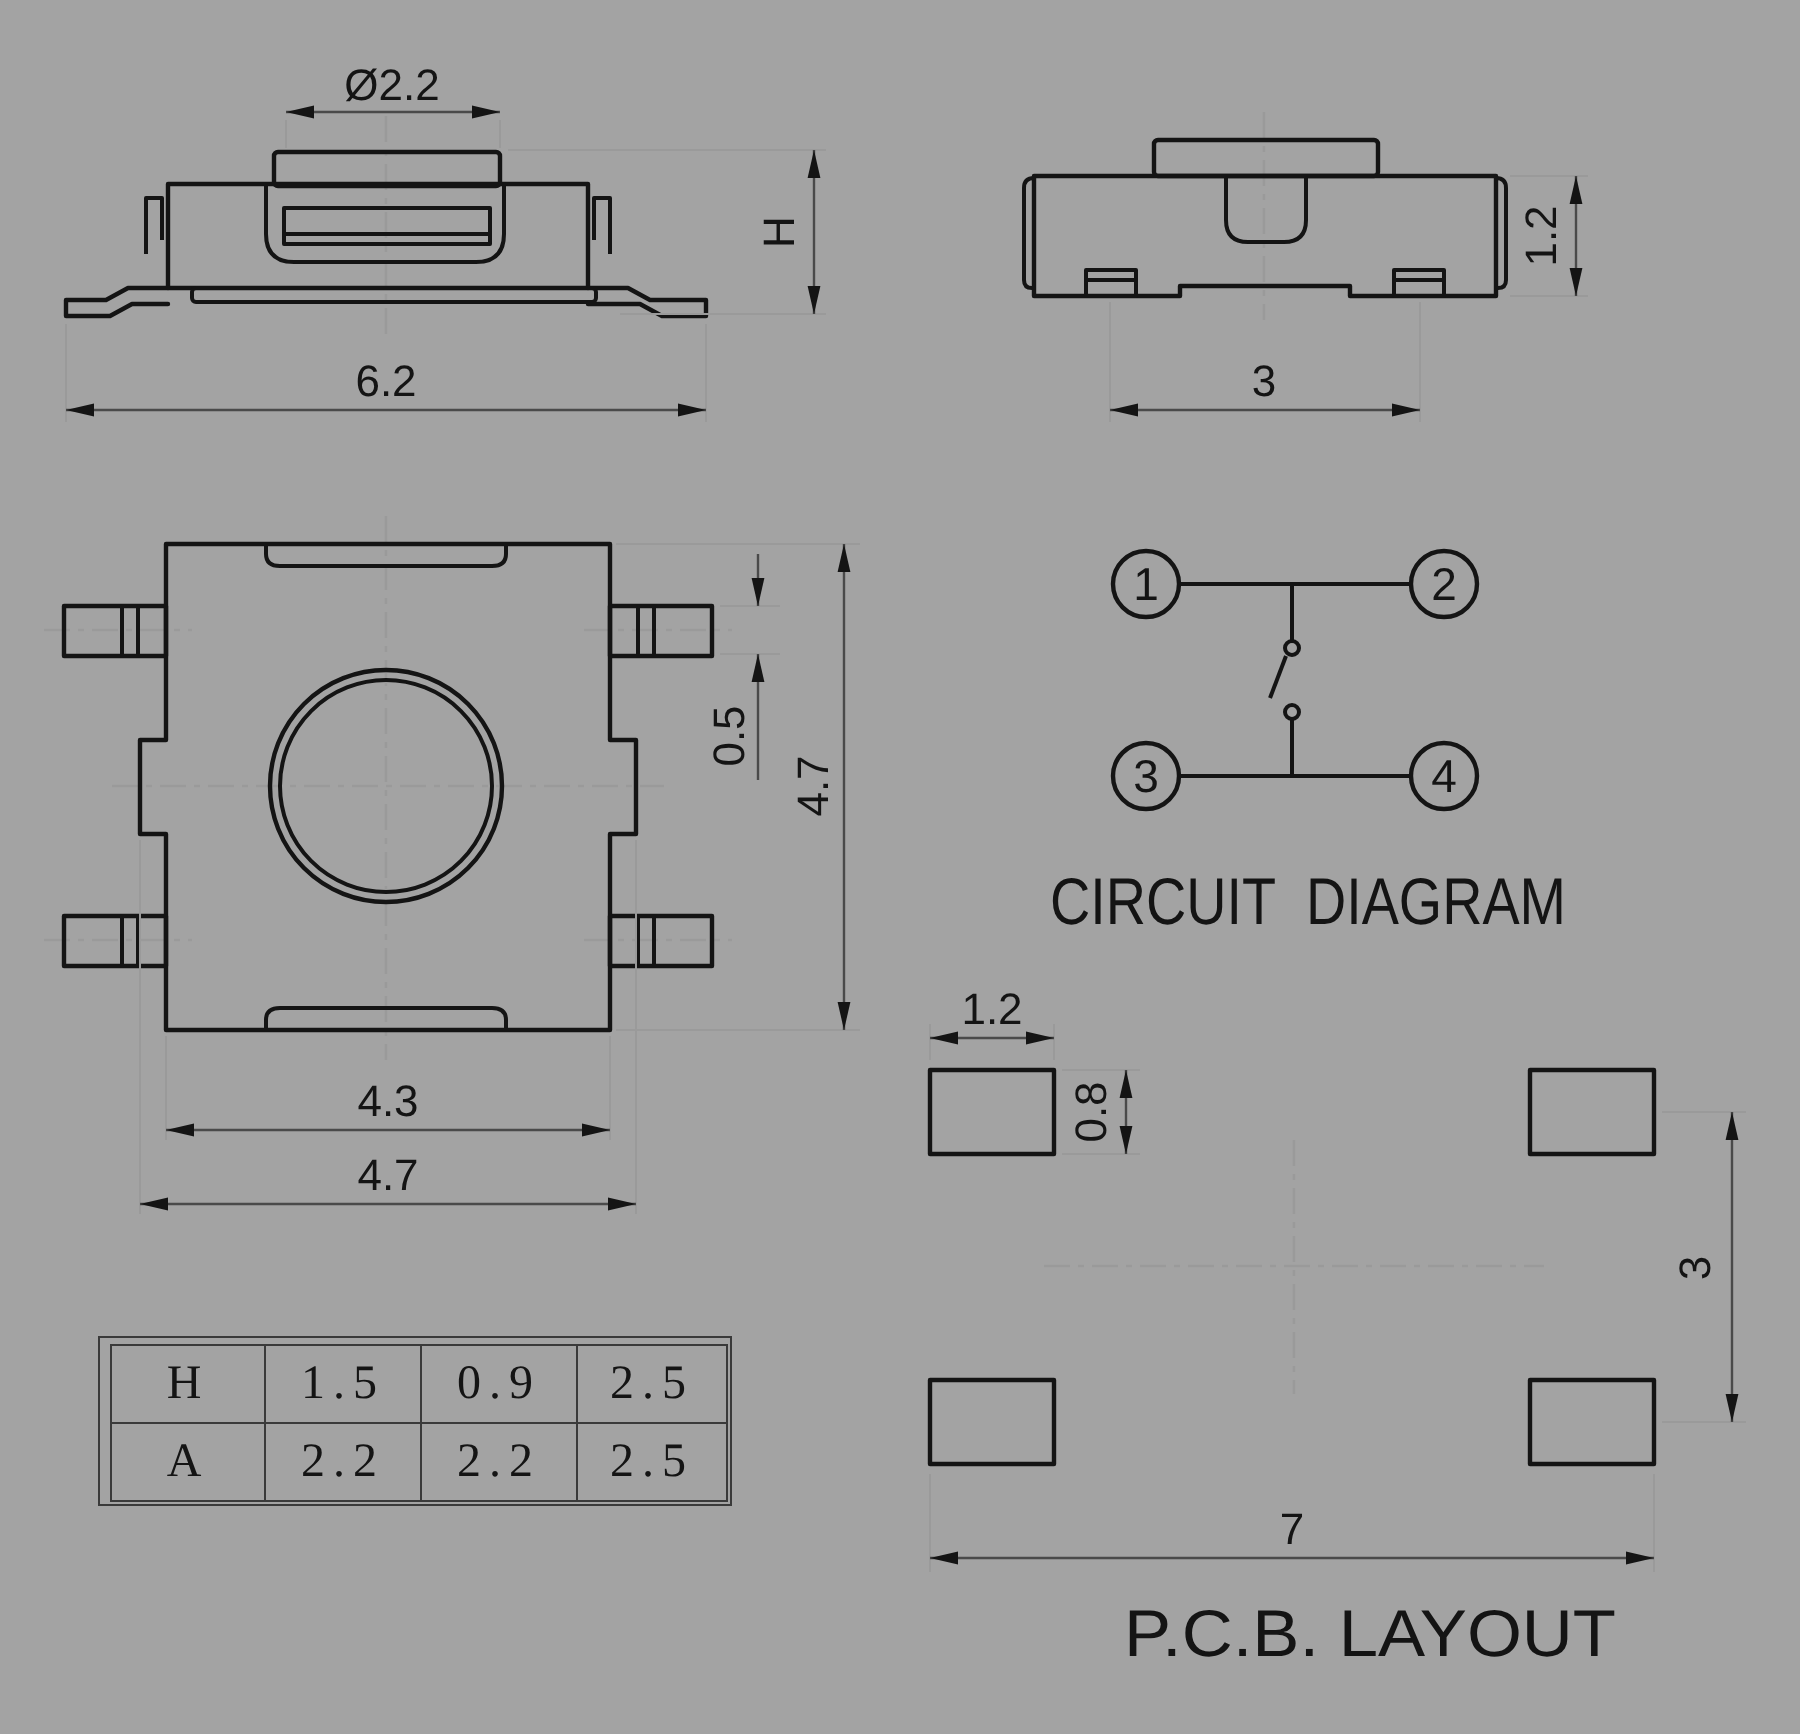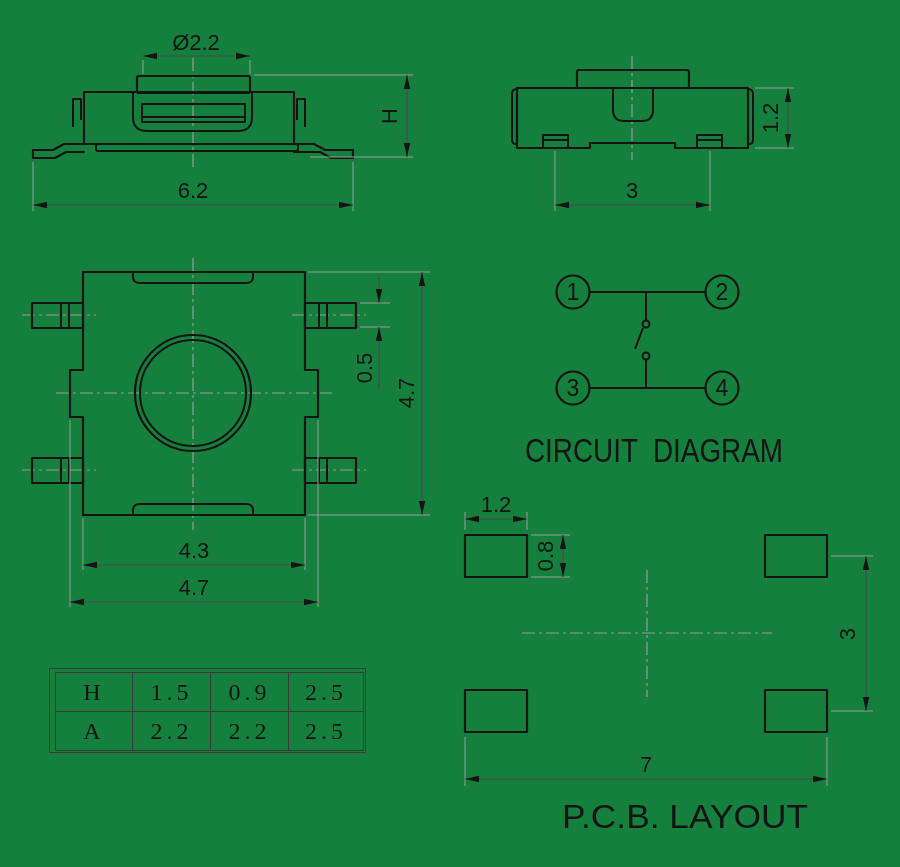--- a/index.html
+++ b/index.html
@@ -1,16 +1,16 @@
 <!DOCTYPE html>
 <html><head>
 <meta charset="utf-8">
 <style>
   html,body{margin:0;padding:0;background:#ffffff;}
-  .canvas{position:relative;width:900px;height:867px;background:#15803d;overflow:hidden;
+  .canvas{position:relative;width:900px;height:867px;background:#a3a3a3;overflow:hidden;
           font-family:"Liberation Sans",sans-serif;}
   svg{position:absolute;left:0;top:0;}
   svg .obj{stroke:#141414;stroke-width:2.2;fill:none;stroke-linejoin:round;stroke-linecap:round;}
   svg .obj2{stroke:#141414;stroke-width:2;fill:none;stroke-linejoin:round;}
   svg .dim{stroke:#4a4a4a;stroke-width:1.2;fill:none;}
   svg .ext{stroke:#9a9a9a;stroke-width:1;fill:none;}
   svg .cl{stroke:#9a9a9a;stroke-width:1.2;fill:none;stroke-dasharray:13 4 3 4;}
   svg text{fill:#141414;font-family:"Liberation Sans",sans-serif;}
   svg .dimtxt{font-size:22px;}
   svg .termtxt{font-size:23px;}

